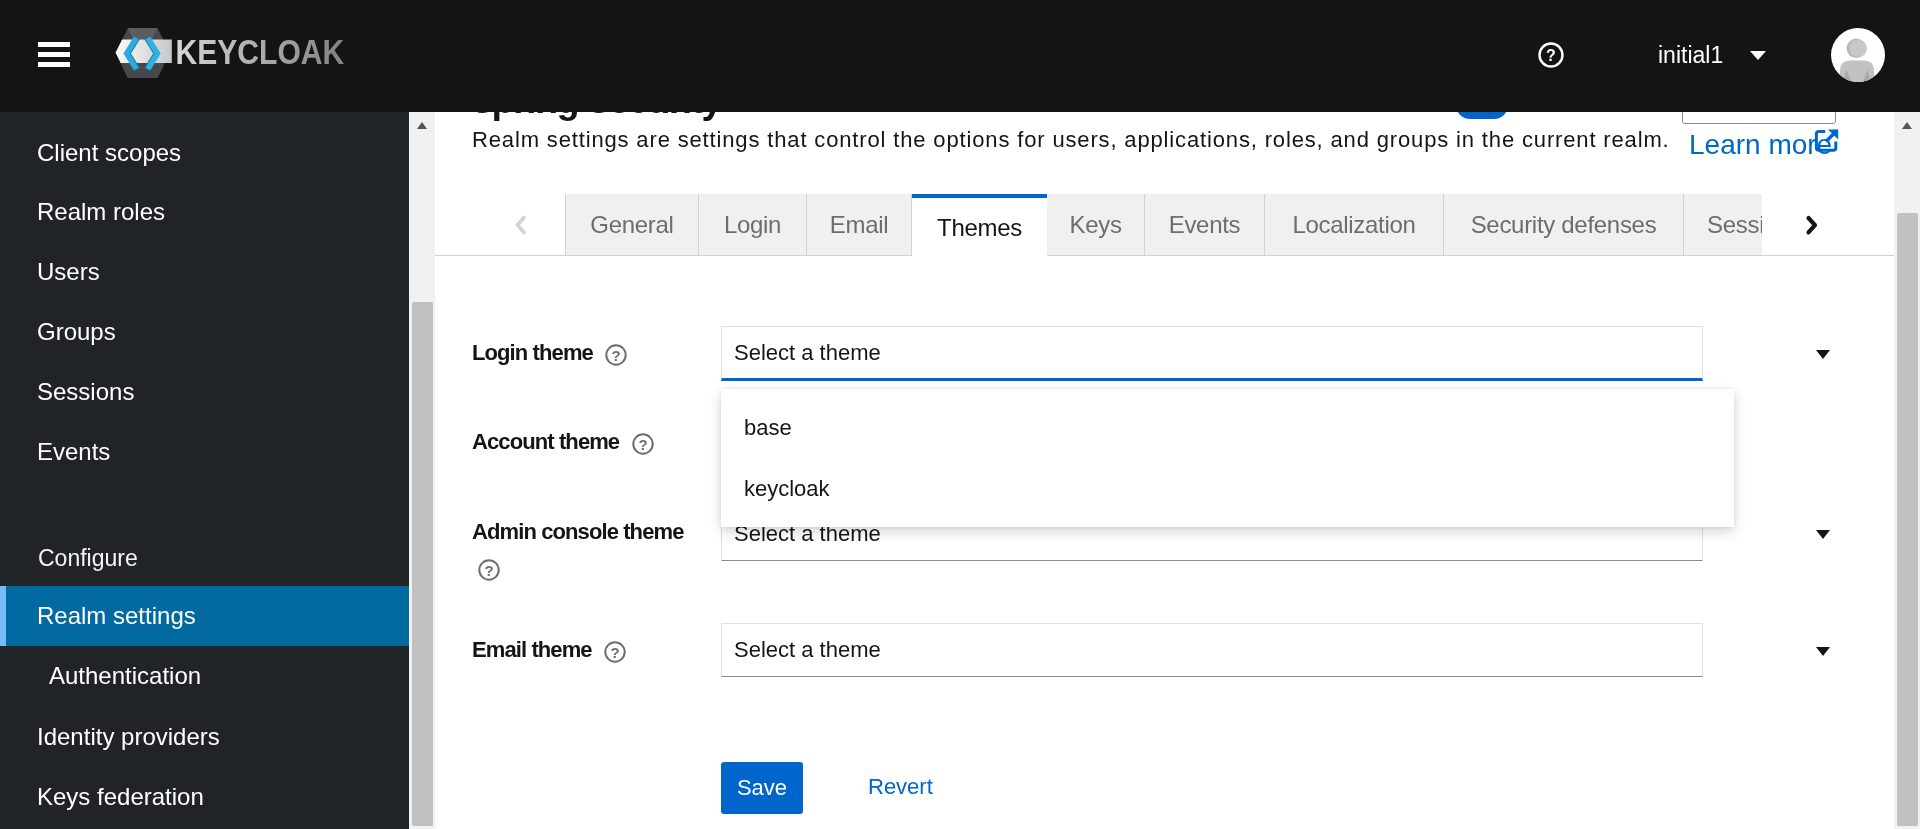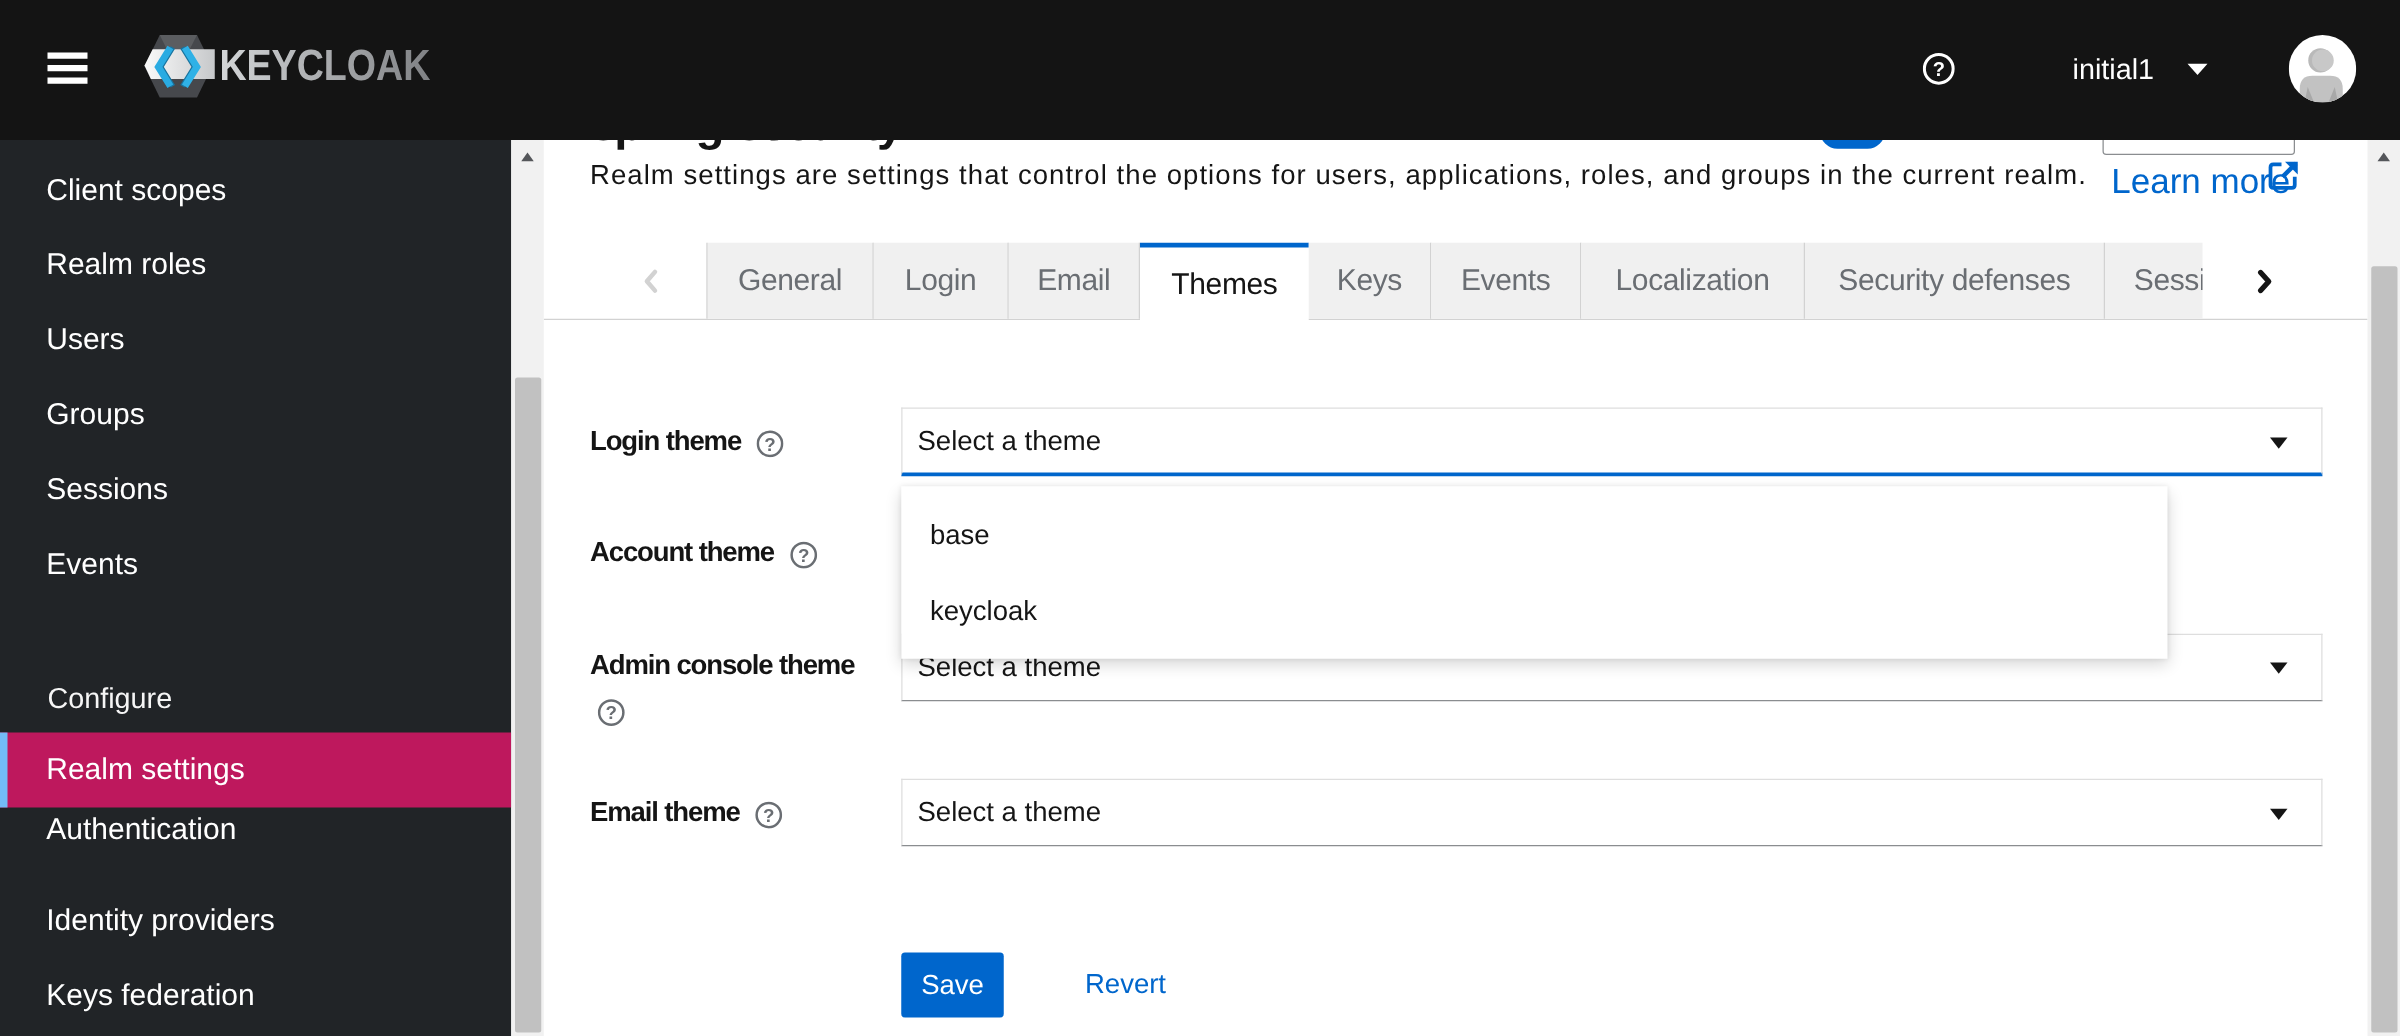--- a/index.html
+++ b/index.html
@@ -10,21 +10,21 @@
   
   #header { position:absolute; left:0; top:0; width:1920px; height:112px; background:#141414; z-index:50; }
   .hbar { position:absolute; left:38px; width:32px; height:5px; background:#fff; }
 
   
   #sidebar { position:absolute; left:0; top:112px; width:409px; height:717px; background:#212427; z-index:10; }
   .navitem { position:absolute; left:0; width:409px; height:60px; display:flex; align-items:center; padding-left:37px;
              color:#fff; font-size:24px; }
   .navsect { position:absolute; left:0; width:409px; height:40px; display:flex; align-items:center; padding-left:38px;
              color:#f5f5f5; font-size:23px; }
-  .navactive { background:#be185d; border-left:6px solid #73bcf7; padding-left:31px; }
+  .navactive { background:#0369a1; border-left:6px solid #73bcf7; padding-left:31px; }
 
   
   .sbtrack { position:absolute; top:112px; height:717px; width:26px; background:#f1f1f1; z-index:20; }
   .sbthumb { position:absolute; width:21px; background:#c1c1c1; border-radius:2px; }
   .sbarrow { position:absolute; width:0; height:0; border-left:5.5px solid transparent; border-right:5.5px solid transparent;
              border-bottom:7px solid #54565a; }
 
   
   #h1title { position:absolute; left:472px; top:81px; line-height:38px; font-size:38px; font-weight:700; letter-spacing:-1.7px; color:#151515; z-index:5; }
   #toggle { position:absolute; left:1456px; top:81px; width:52px; height:38px; background:#0066cc; border-radius:14px; z-index:5; }
@@ -38,21 +38,21 @@
   #tabs { position:absolute; left:565px; top:194px; height:63px; display:flex; overflow:hidden; width:1197px; }
   .tab { flex:0 0 auto; height:61px; background:#f0f0f0; border-right:1px solid #d2d2d2; display:flex; align-items:center; justify-content:center;
          color:#6a6e73; font-size:24px; letter-spacing:-0.3px; }
   .tab.first { border-left:1px solid #d2d2d2; }
   .tabactive { height:63px; background:#fff; border-top:4px solid #0066cc; border-right:none; color:#151515; }
   .tscroll { position:absolute; top:194px; width:50px; height:61px; display:flex; align-items:center; justify-content:center; }
 
   
   .flabel { position:absolute; left:472px; font-size:22px; font-weight:700; color:#151515; letter-spacing:-0.9px; white-space:nowrap; }
   .helpicon { position:absolute; z-index:3; }
-  .select { position:absolute; left:721px; width:1137px; background:#fff; border:1px solid #dedede; border-bottom:1px solid #8a8d90;
+  .select { position:absolute; left:721px; width:982px; background:#fff; border:1px solid #dedede; border-bottom:1px solid #8a8d90;
             font-size:22px; color:#151515; display:flex; align-items:center; padding-left:12px; }
   .caret { position:absolute; width:0; height:0; border-left:7px solid transparent; border-right:7px solid transparent;
            border-top:9px solid #151515; }
 
   #menu { position:absolute; left:721px; top:389px; width:1013px; height:138px; background:#fff; z-index:6;
           box-shadow:0 5px 12px rgba(3,3,3,0.16), 0 0 4px rgba(3,3,3,0.08); padding-top:8px; }
   .mitem { height:61px; display:flex; align-items:center; padding-left:23px; font-size:22px; color:#151515; }
 
   #savebtn { position:absolute; left:721px; top:762px; width:82px; height:52px; background:#0066cc; border-radius:3px;
              color:#fff; font-size:22px; display:flex; align-items:center; justify-content:center; }
@@ -137,21 +137,21 @@
 
   <div id="sidebar">
     <div class="navitem" style="top:11px;">Client scopes</div>
     <div class="navitem" style="top:70px;">Realm roles</div>
     <div class="navitem" style="top:130px;">Users</div>
     <div class="navitem" style="top:190px;">Groups</div>
     <div class="navitem" style="top:250px;">Sessions</div>
     <div class="navitem" style="top:310px;">Events</div>
     <div class="navsect" style="top:426px;">Configure</div>
     <div class="navitem navactive" style="top:474px;">Realm settings</div>
-    <div class="navitem" style="top:522px;">Authentication</div>
+    <div class="navitem" style="top:534px;margin-left:12px;">Authentication</div>
     <div class="navitem" style="top:595px;">Identity providers</div>
     <div class="navitem" style="top:655px;">Keys federation</div>
   </div>
 
   <div class="sbtrack" style="left:409px;">
     <div class="sbarrow" style="left:7.5px; top:10px;"></div>
     <div class="sbthumb" style="left:2.5px; top:190px; height:524px;"></div>
   </div>
 
   <div class="sbtrack" style="left:1894px;">

